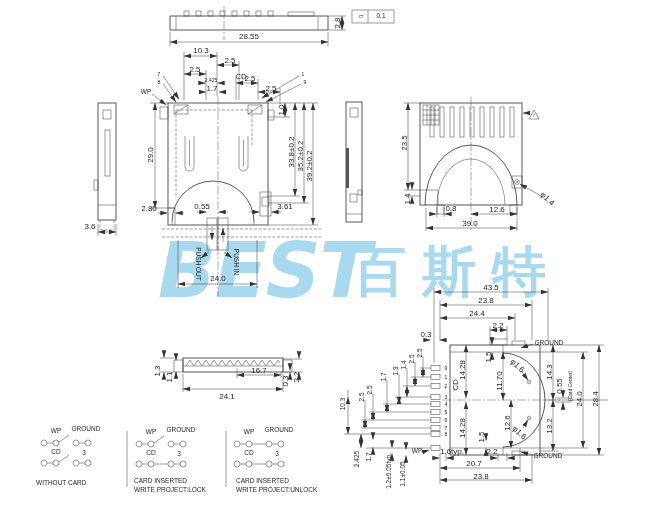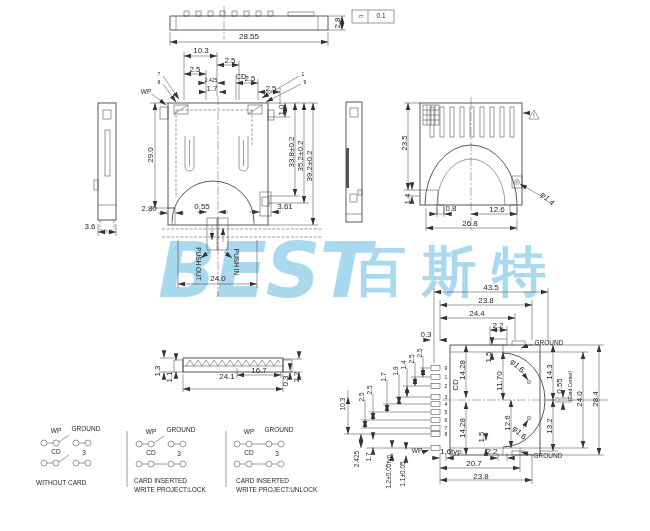--- a/index.html
+++ b/index.html
@@ -358,27 +358,27 @@
     <b class="L" style="left:285px;top:207px">3.61</b>
     <b class="L s r90" style="left:198px;top:264px">PUSH OUT</b>
     <b class="L s r90" style="left:236px;top:262px">PUSH IN</b>
     <b class="L" style="left:218px;top:279px">24.0</b>
     <b class="L" style="left:90px;top:227px">3.6</b>
 
     <b class="L v" style="left:405px;top:143px">23.5</b>
     <b class="L v" style="left:408px;top:199px">1.4</b>
     <b class="L" style="left:451px;top:209px">0.8</b>
     <b class="L" style="left:497px;top:210px">12.6</b>
-    <b class="L" style="left:470px;top:224px">26.8</b>
+    <b class="L" style="left:470px;top:224px">39.0</b>
     <b class="L g" style="left:547px;top:199px">φ1.4</b>
 
     <b class="L v" style="left:158px;top:371px">1.3</b>
     <b class="L v" style="left:170px;top:377px">1.1</b>
     <b class="L" style="left:259px;top:371px">16.7</b>
-    <b class="L" style="left:227px;top:377px">24.1</b>
+    <b class="L" style="left:227px;top:397px">24.1</b>
     <b class="L v" style="left:286px;top:381px">0.3</b>
     <b class="L v" style="left:297px;top:377px">2.2</b>
 
     <b class="L" style="left:491px;top:288px">43.5</b>
     <b class="L" style="left:486px;top:301px">23.8</b>
     <b class="L" style="left:477px;top:314px">24.4</b>
     <b class="L" style="left:498px;top:326px">2.2</b>
     <b class="L" style="left:426px;top:335px">0.3</b>
     <b class="L s" style="left:549px;top:343px">GROUND</b>
     <b class="L v" style="left:489px;top:357px">1.5</b>

